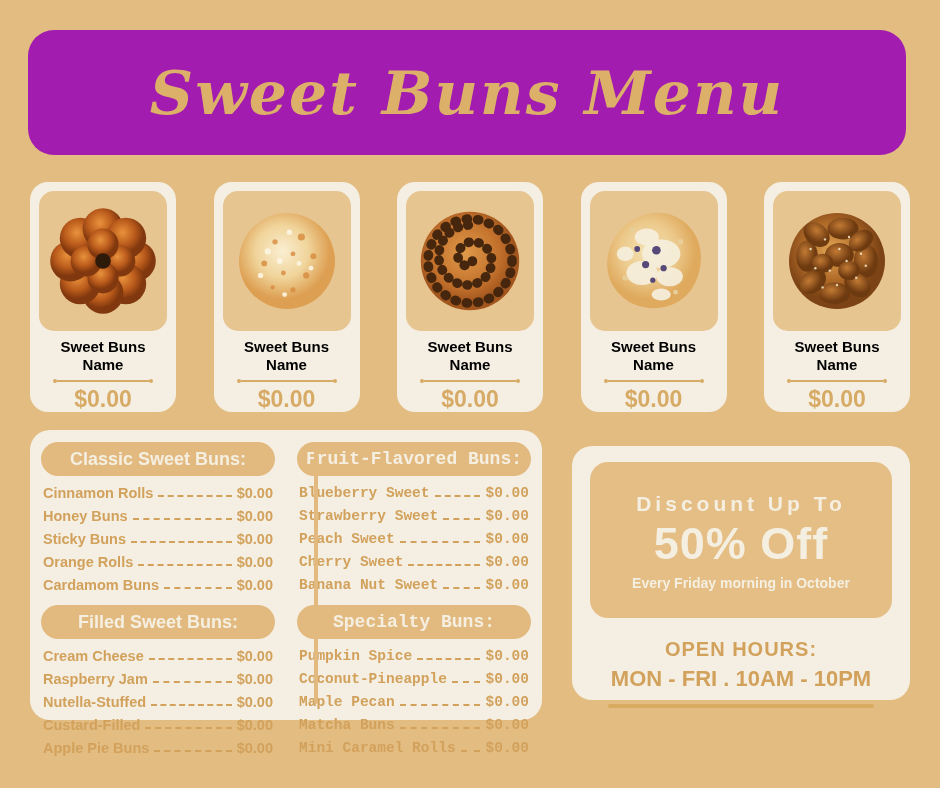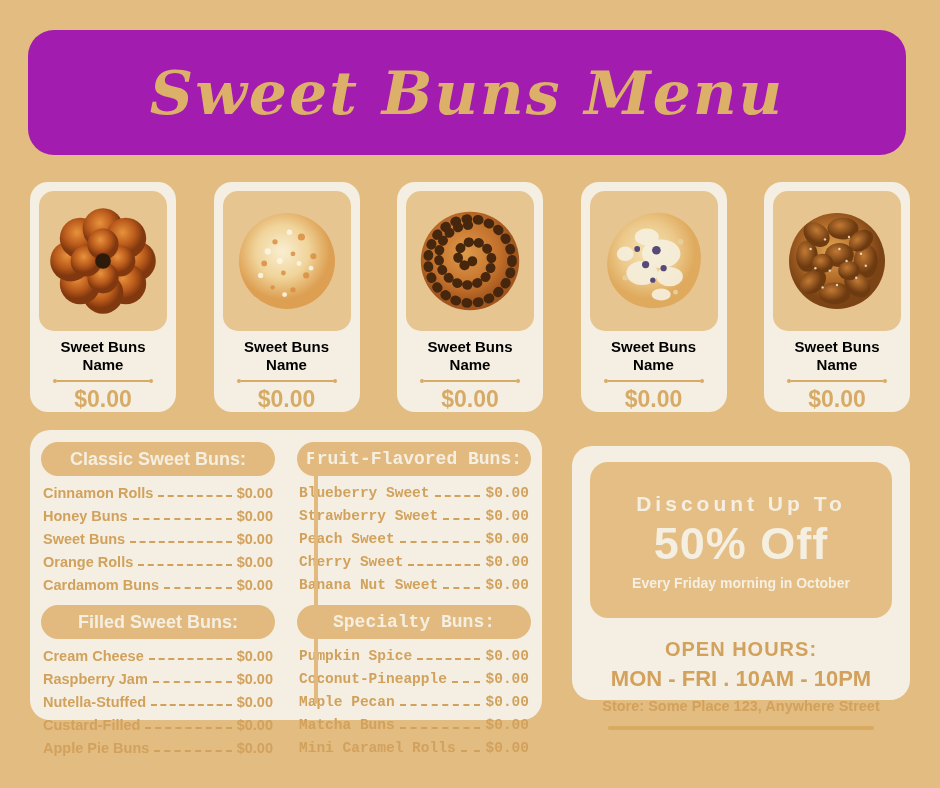--- a/index.html
+++ b/index.html
@@ -315,21 +315,21 @@
             <span>Cinnamon Rolls</span>
             <span class="leader"></span>
             <span>$0.00</span>
           </div>
         <div class="row">
             <span>Honey Buns</span>
             <span class="leader"></span>
             <span>$0.00</span>
           </div>
         <div class="row">
-            <span>Sweet Buns</span>
+            <span>Sticky Buns</span>
             <span class="leader"></span>
             <span>$0.00</span>
           </div>
         <div class="row">
             <span>Orange Rolls</span>
             <span class="leader"></span>
             <span>$0.00</span>
           </div>
         <div class="row">
             <span>Cardamom Buns</span>
@@ -429,18 +429,17 @@
 
   <aside class="right-panel">
     <div class="promo">
       <div class="promo-line1">Discount Up To</div>
       <div class="promo-line2">50% Off</div>
       <div class="promo-line3">Every Friday morning in October</div>
     </div>
     <div class="hours">
       <div class="hours-heading">OPEN HOURS:</div>
       <div class="hours-schedule">MON - FRI . 10AM - 10PM</div>
-      <div class="hours-store">Store: Some Place 123, Anywhere Street</div>
       <div class="hours-divider"></div>
     </div>
   </aside>
 
 </div>
 
 </body></html>

